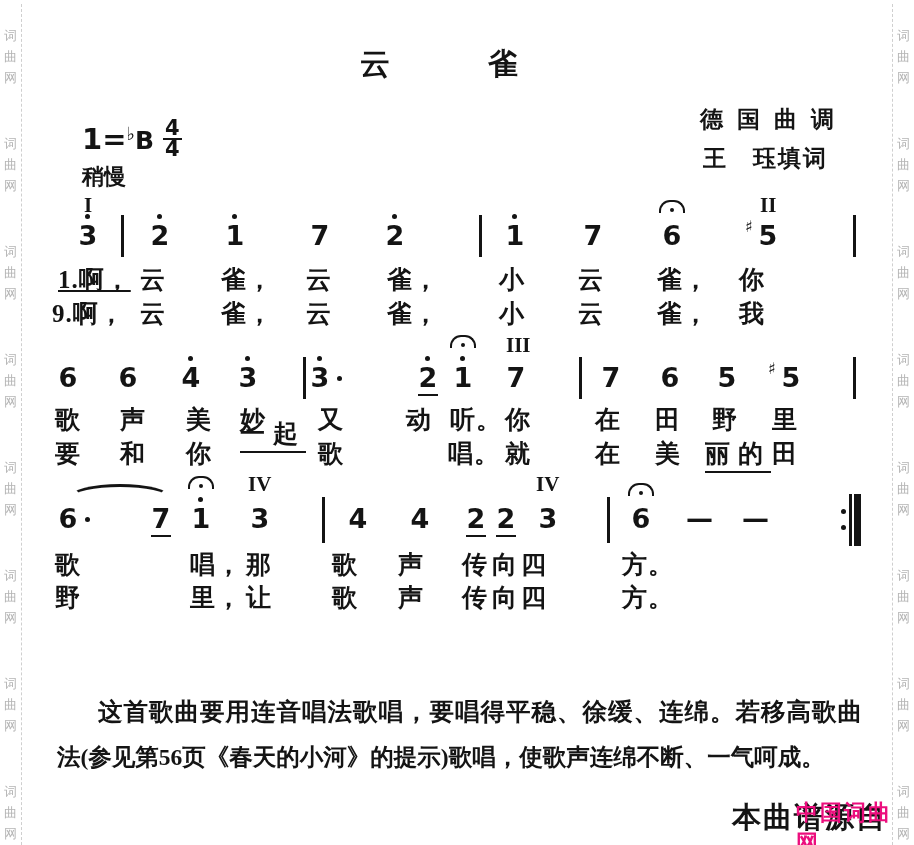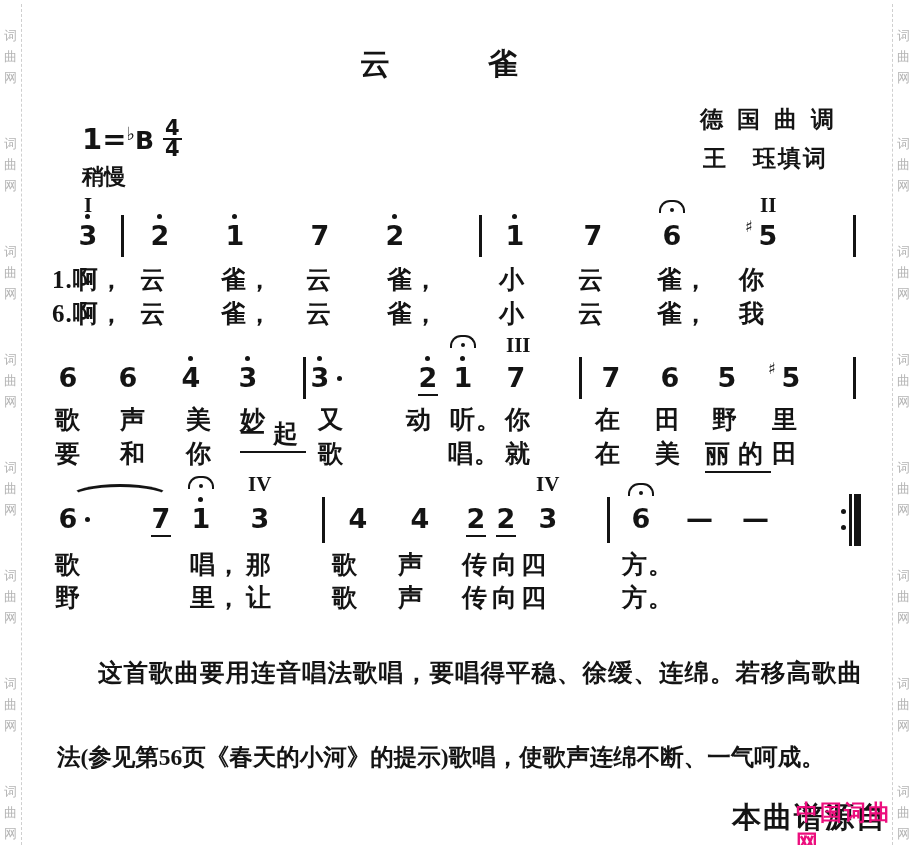--- a/index.html
+++ b/index.html
@@ -145,31 +145,31 @@
   <span class="nt" style="left:225px;top:222px;"><i class="odot"></i><b>1</b></span>
   <span class="nt" style="left:310px;top:222px;"><b>7</b></span>
   <span class="nt" style="left:385px;top:222px;"><i class="odot"></i><b>2</b></span>
   <i class="bar" style="left:479px;top:215px;height:42px;"></i>
   <span class="nt" style="left:505px;top:222px;"><i class="odot"></i><b>1</b></span>
   <span class="nt" style="left:583px;top:222px;"><b>7</b></span>
   <span class="nt" style="left:662px;top:222px;"><i class="ferm"></i><b>6</b></span>
   <span class="nt" style="left:758px;top:222px;"><span class="sharp">♯</span><b>5</b></span>
   <i class="bar" style="left:853px;top:215px;height:42px;"></i>
 
-  <span class="lyr" style="left:52px;top:263px;">1.啊，</span>
+  <span class="lyr" style="left:58px;top:263px;text-decoration:underline;">1.啊，</span>
   <span class="lyr" style="left:140px;top:263px;">云</span>
   <span class="lyr" style="left:221px;top:263px;">雀，</span>
   <span class="lyr" style="left:306px;top:263px;">云</span>
   <span class="lyr" style="left:387px;top:263px;">雀，</span>
   <span class="lyr" style="left:499px;top:263px;">小</span>
   <span class="lyr" style="left:578px;top:263px;">云</span>
   <span class="lyr" style="left:657px;top:263px;">雀，</span>
   <span class="lyr" style="left:739px;top:263px;">你</span>
 
-  <span class="lyr" style="left:52px;top:297px;">6.啊，</span>
+  <span class="lyr" style="left:52px;top:297px;">9.啊，</span>
   <span class="lyr" style="left:140px;top:297px;">云</span>
   <span class="lyr" style="left:221px;top:297px;">雀，</span>
   <span class="lyr" style="left:306px;top:297px;">云</span>
   <span class="lyr" style="left:387px;top:297px;">雀，</span>
   <span class="lyr" style="left:499px;top:297px;">小</span>
   <span class="lyr" style="left:578px;top:297px;">云</span>
   <span class="lyr" style="left:657px;top:297px;">雀，</span>
   <span class="lyr" style="left:739px;top:297px;">我</span>
 
   <span class="abs roman" style="left:506px;top:333px;">III</span>
@@ -253,19 +253,19 @@
   <span class="lyr" style="left:55px;top:581px;">野</span>
   <span class="lyr" style="left:190px;top:581px;">里，</span>
   <span class="lyr" style="left:246px;top:581px;">让</span>
   <span class="lyr" style="left:332px;top:581px;">歌</span>
   <span class="lyr" style="left:398px;top:581px;">声</span>
   <span class="lyr" style="left:462px;top:581px;">传</span>
   <span class="lyr" style="left:492px;top:581px;">向</span>
   <span class="lyr" style="left:521px;top:581px;">四</span>
   <span class="lyr" style="left:622px;top:581px;">方。</span>
 
-  <div class="abs para" style="left:98px;top:656px;">这首歌曲要用连音唱法歌唱，要唱得平稳、徐缓、连绵。若移高歌曲</div>
+  <div class="abs para" style="left:98px;top:695px;">这首歌曲要用连音唱法歌唱，要唱得平稳、徐缓、连绵。若移高歌曲</div>
   <div class="abs para tight" style="left:57px;top:741px;">法(参见第56页《春天的小河》的提示)歌唱，使歌声连绵不断、一气呵成。</div>
 
   <div class="abs src" style="left:684px;top:798px;">本曲谱源自</div>
   <div class="abs site" style="left:796px;top:798px;">中国词曲网</div>
 
 </div>
 
 </body></html>

